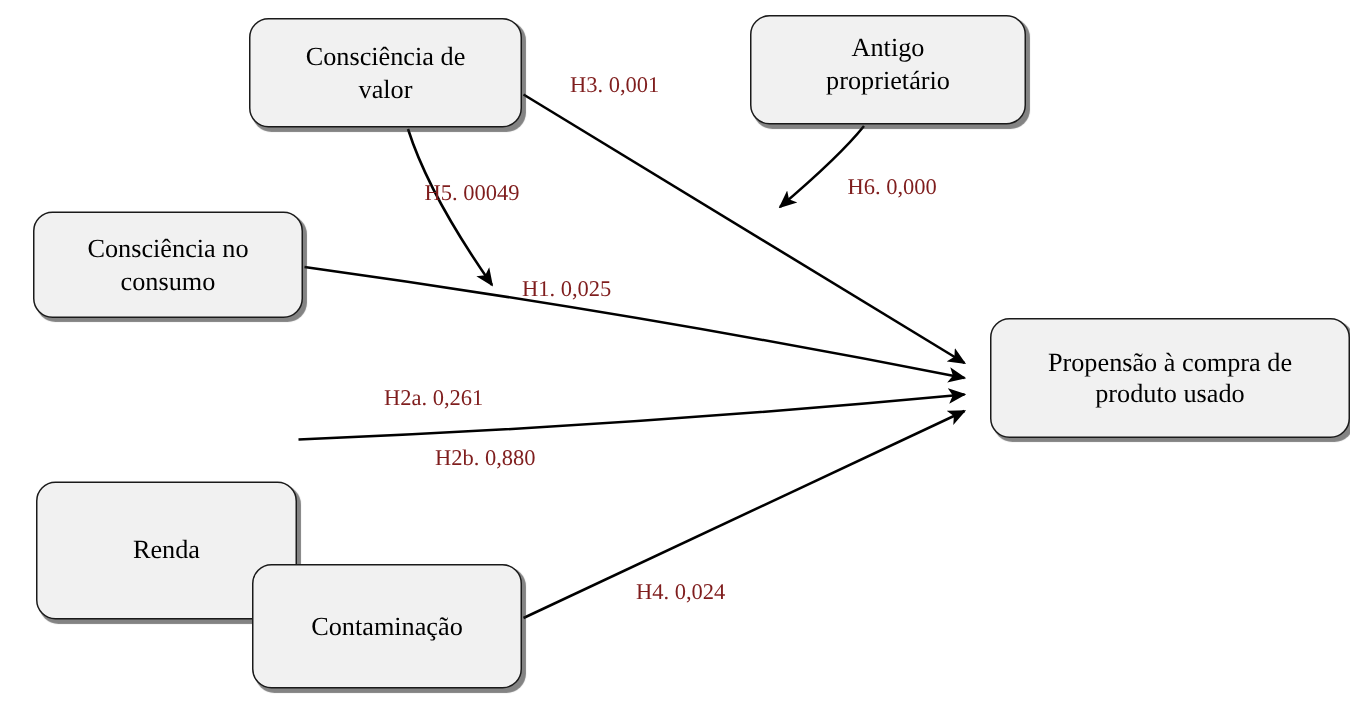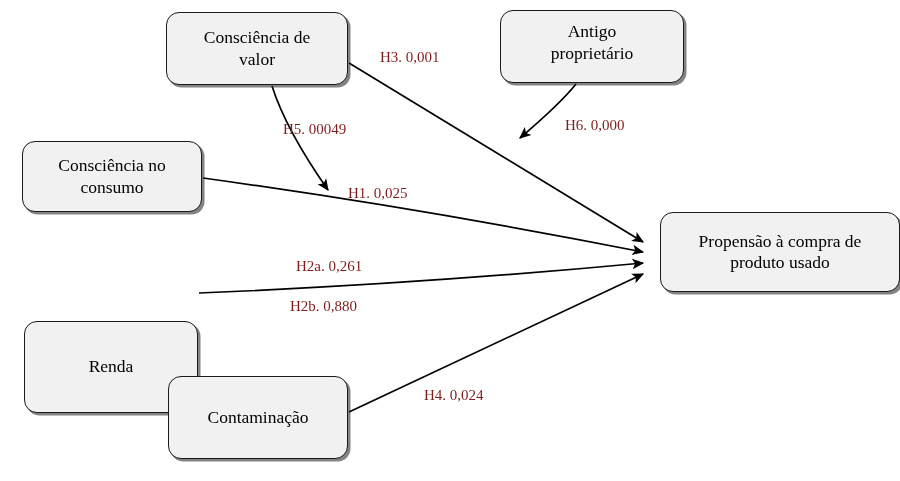--- a/index.html
+++ b/index.html
@@ -106,21 +106,21 @@
     <span class="node-label">Contaminação</span>
   </div>
 
   <div class="node-box" style="left:646px; top:212px; width:240px; height:80px;margin-left:14px;">
     <span class="node-label">Propensão à compra de
 produto usado</span>
   </div>
 
   <div class="edge-label" style="left:348px; top:186px;">H1.  0,025</div>
 
-  <div class="edge-label" style="left:256px; top:259px;margin-left:40px;">H2a.  0,261</div>
+  <div class="edge-label" style="left:256px; top:259px;">H2a.  0,261</div>
 
   <div class="edge-label" style="left:290px; top:299px;">H2b.  0,880</div>
 
   <div class="edge-label" style="left:380px; top:50px;">H3.  0,001</div>
 
   <div class="edge-label" style="left:424px; top:388px;">H4.  0,024</div>
 
   <div class="edge-label" style="left:283px; top:122px;">H5.  00049</div>
 
   <div class="edge-label" style="left:565px; top:118px;text-align:right;">H6.  0,000</div>

